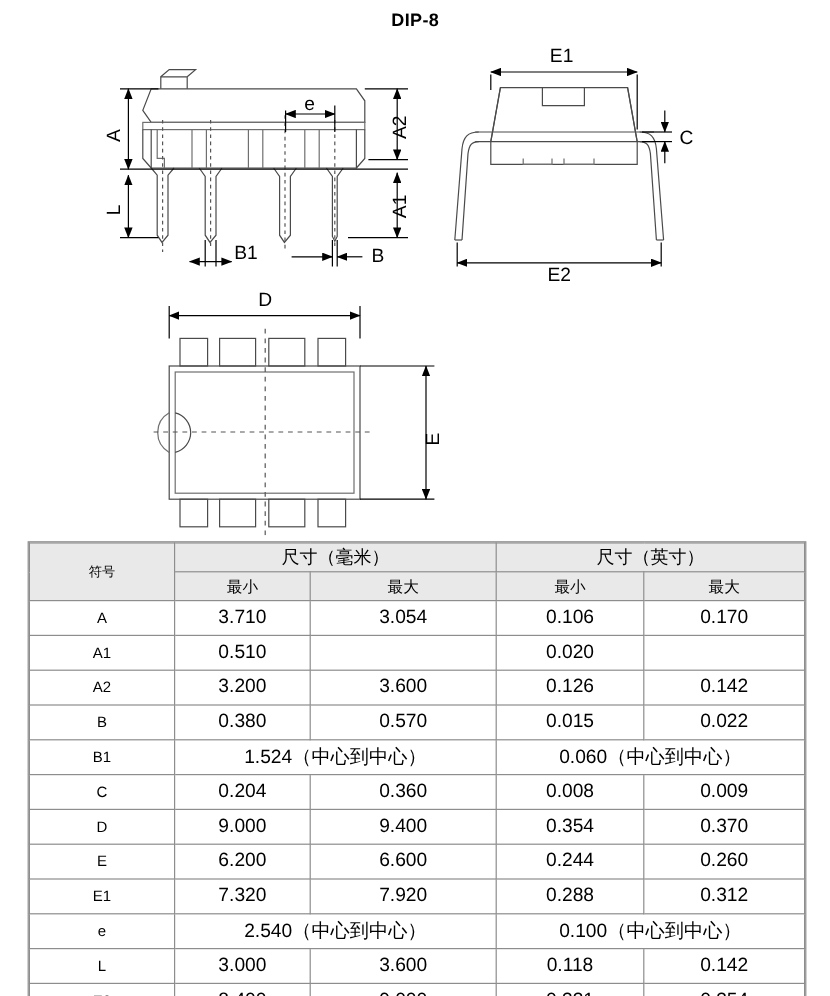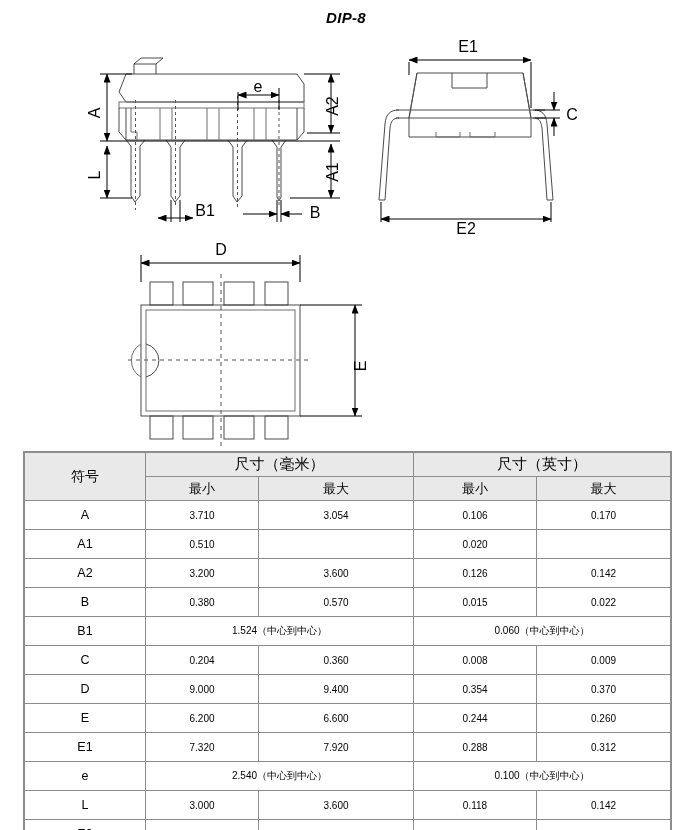--- a/index.html
+++ b/index.html
@@ -19,21 +19,20 @@
   
   #pkg-title {
     position: absolute;
     left: 0;
     top: 9px;
     width: 692px;
     text-align: center;
     font-size: 15px;
     font-weight: bold;
     letter-spacing: 0.3px;
-    font-style: italic;
   }
 
   
   #drawings {
     position: absolute;
     left: 0;
     top: 0;
     width: 692px;
     height: 446px;
   }
@@ -66,31 +65,31 @@
     height: 28px;
     font-weight: normal;
     color: #000;
   }
   table.dim thead th {
     background: #e9e9e9;
     height: 23px;
   }
   table.dim thead th.sym-head {
     height: 46px;
-    font-size: 14px;
+    font-size: 11px;
   }
   table.dim thead th.grp-head {
     font-size: 15px;
   }
   table.dim thead th.sub-head {
     font-size: 13px;
   }
   table.dim tbody td {
     background: #ffffff;
-    font-size: 10px;
+    font-size: 16px;
   }
   table.dim tbody td.sym {
     font-size: 12.5px;
   }
   
   table.dim {
     border: 1px solid #8d8d8d;
     outline: 1px solid #8d8d8d;
   }
 </style>

